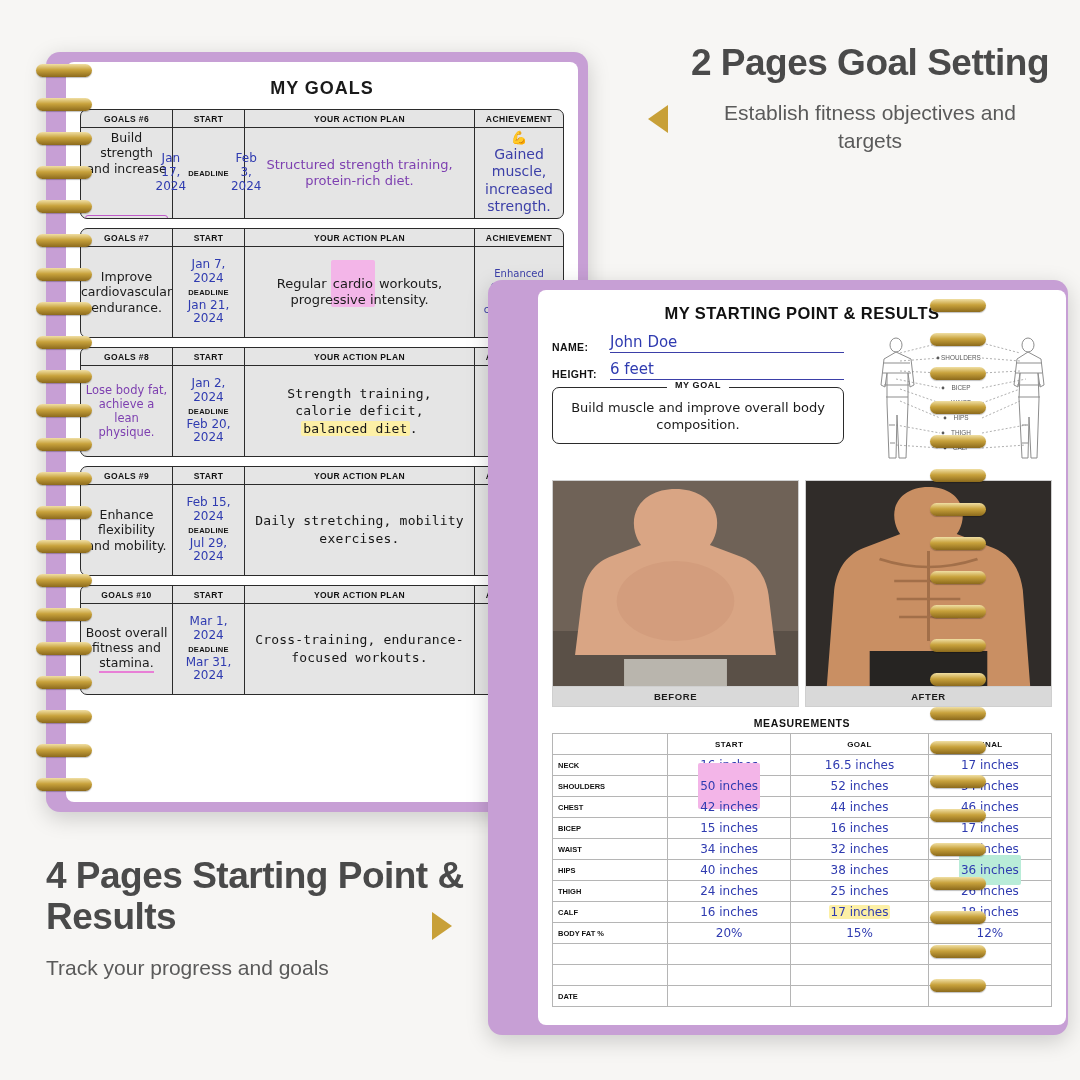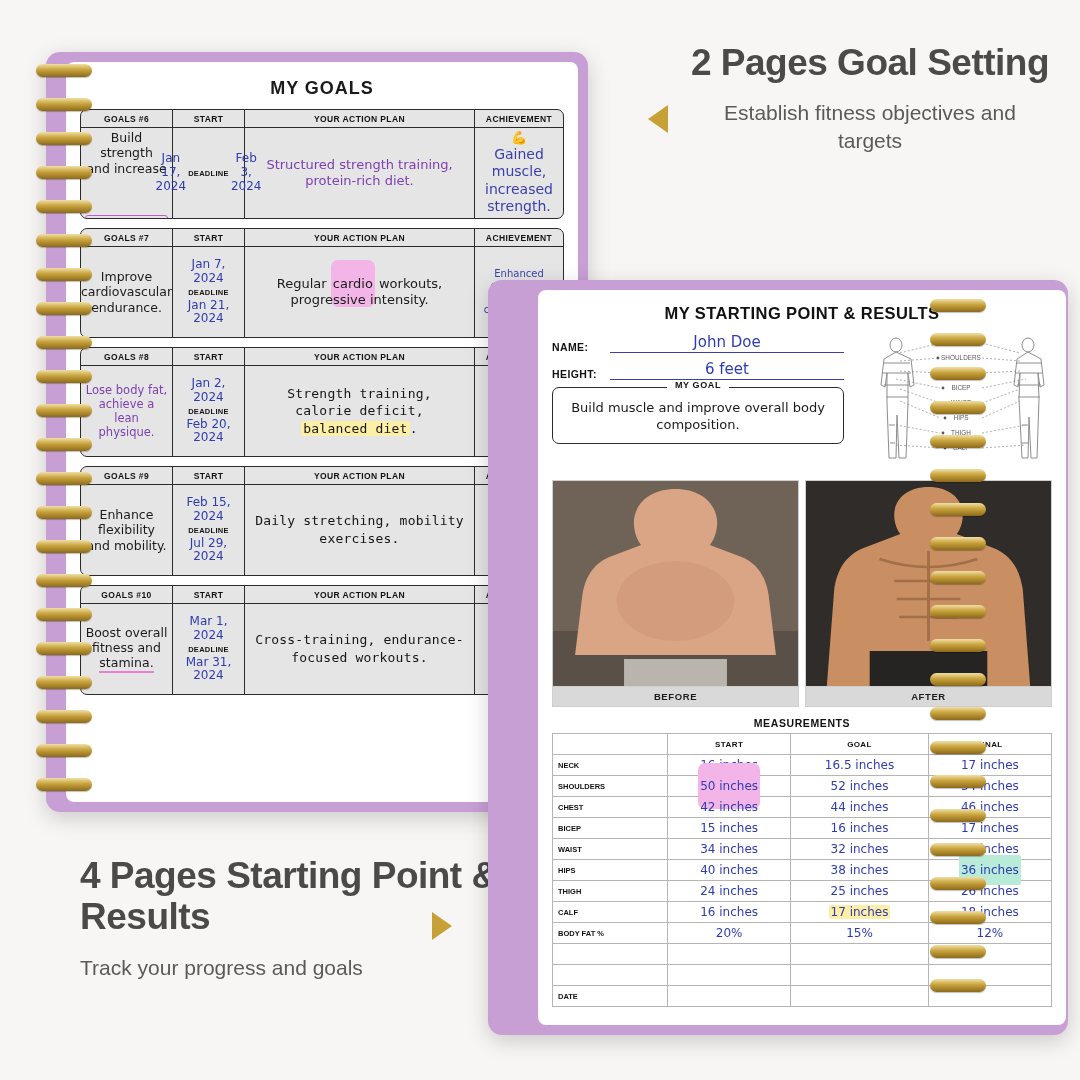--- a/index.html
+++ b/index.html
@@ -17,21 +17,21 @@
     font-size:37px;font-weight:bold;color:#4a4a4a;line-height:1.12;letter-spacing:-0.5px;
   }
   .promo-top .sub{
     margin-top:16px;font-size:21px;color:#5a5a5a;line-height:1.32;
   }
   .arrow-left{
     position:absolute;left:648px;top:105px;
     width:0;height:0;border-top:14px solid transparent;border-bottom:14px solid transparent;
     border-right:20px solid #c8a038;
   }
-  .promo-bot{position:absolute;left:46px;top:855px;width:420px;margin-left:34px;}
+  .promo-bot{position:absolute;left:46px;top:855px;width:420px;}
   .promo-bot .head{
     font-size:37px;font-weight:bold;color:#4a4a4a;line-height:1.12;letter-spacing:-0.5px;
   }
   .promo-bot .sub{margin-top:16px;font-size:21px;color:#5a5a5a;line-height:1.35;}
   .arrow-right{
     position:absolute;left:432px;top:912px;
     width:0;height:0;border-top:14px solid transparent;border-bottom:14px solid transparent;
     border-left:20px solid #c8a038;
   }
 
@@ -88,37 +88,37 @@
   .hand{
     font-family:"DejaVu Sans", sans-serif;
     font-size:12.5px;line-height:1.22;color:#3b2e7a;
   }
   .hand.blue{color:#3b3fa8;}
   .hand.dark{color:#1b1b1b;}
   .hand.purple{color:#7d3fb0;}
   .hand.mono{font-family:"DejaVu Sans Mono", monospace;font-size:12.5px;letter-spacing:.2px;color:#161616;}
   .date-lbl{font-size:7.5px;font-weight:bold;text-align:center;color:#111;letter-spacing:.3px;}
   .date-val{font-size:12px;text-align:center;color:#2f3bb0;font-family:"DejaVu Sans",sans-serif;line-height:1.15;}
-  .hl-pink{background:#f3b5e8;padding:16px 2px;border-radius:7px;}
+  .hl-pink{background:#f3b5e8;padding:16px 2px;border-radius:2px;}
   .hl-yellow{background:#fdf0a6;padding:0 2px;border-radius:2px;}
   .hl-green{background:#b9ecd8;padding:8px 2px;border-radius:2px;}
   .box-outline{border:1.5px solid #c05bc9;border-radius:3px;padding:0 3px;display:inline-block;margin-top:39px;}
   .underline-pink{border-bottom:2px solid #e87fd6;display:inline-block;padding-bottom:1px;}
 
   
   .res-title{
     text-align:center;font-size:16.5px;font-weight:bold;letter-spacing:.4px;color:#111;
     margin:14px 0 10px;
   }
   .res-top{display:flex;padding:0 14px;gap:26px;}
   .res-left{flex:1;}
   .fieldrow{display:flex;align-items:flex-end;margin-bottom:7px;}
   .fieldlbl{font-size:10.5px;font-weight:bold;color:#111;letter-spacing:.4px;width:58px;}
   .fieldline{
-    flex:1;border-bottom:1.4px solid #3b3fa8;text-align:center;
+    flex:1;border-bottom:1.4px solid #3b3fa8;
     font-family:"DejaVu Sans",sans-serif;font-size:15px;color:#2f3bb0;padding-bottom:1px;
   }
   .goalbox{
     margin-top:6px;border:1.5px solid #2b2b2b;border-radius:7px;position:relative;
     padding:12px 8px 9px;text-align:center;
   }
   .goalbox-cap{
     position:absolute;left:50%;top:-8px;transform:translateX(-50%);
     background:#fff;padding:0 8px;font-size:9px;font-weight:bold;letter-spacing:.6px;color:#111;
   }

